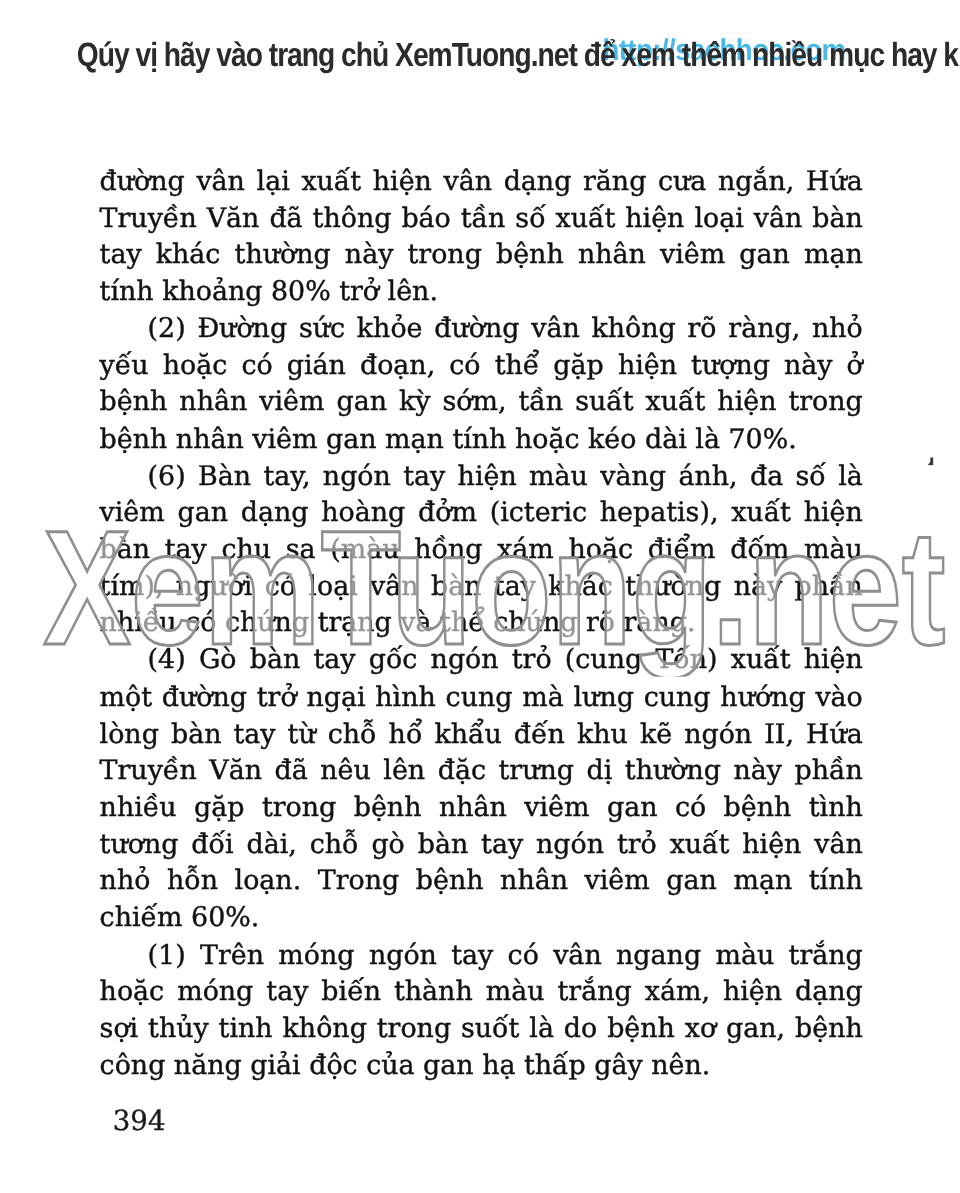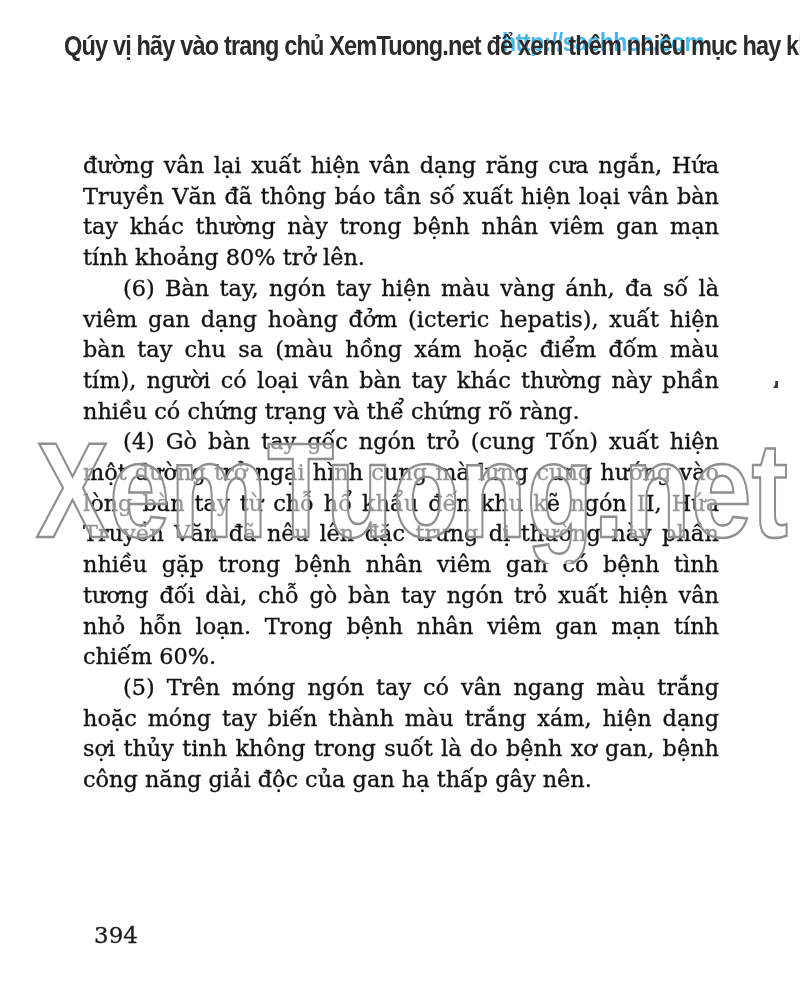--- a/index.html
+++ b/index.html
@@ -51,21 +51,21 @@
     font-weight: 600;
     letter-spacing: -1px;
     color: #2b2b2b;
     transform: scaleX(0.84);
     transform-origin: 400px center;
   }
   
   .body-text {
     position: absolute;
     left: 83px;
-    top: 150px;
+    top: 136px;
     width: 636px;
     z-index: 2;
     font-size: 22.4px;
     line-height: 30.7px;
     color: #121212;
     text-align: justify;
     -webkit-text-stroke: 0.35px #121212;
   }
   .body-text p {
     margin: 0;
@@ -110,23 +110,24 @@
 
 <div class="page">
 
   <div class="header-wrap">
     <a class="header-link">http://sachhoc.com</a>
     <div class="header-text">Qúy vị hãy vào trang chủ XemTuong.net để xem thêm nhiều mục hay khác</div>
   </div>
 
   <main class="body-text">
     <p class="noindent">đường vân lại xuất hiện vân dạng răng cưa ngắn, Hứa Truyền Văn đã thông báo tần số xuất hiện loại vân bàn tay khác thường này trong bệnh nhân viêm gan mạn tính khoảng 80% trở lên.</p>
+    <p>(2) Đường sức khỏe đường vân không rõ ràng, nhỏ yếu hoặc có gián đoạn, có thể gặp hiện tượng này ở bệnh nhân viêm gan kỳ sớm, tần suất xuất hiện trong bệnh nhân viêm gan mạn tính hoặc kéo dài là 70%.</p>
     <p>(6) Bàn tay, ngón tay hiện màu vàng ánh, đa số là viêm gan dạng hoàng đởm (icteric hepatis), xuất hiện bàn tay chu sa (màu hồng xám hoặc điểm đốm màu tím), người có loại vân bàn tay khác thường này phần nhiều có chứng trạng và thể chứng rõ ràng.</p>
     <p>(4) Gò bàn tay gốc ngón trỏ (cung Tốn) xuất hiện một đường trở ngại hình cung mà lưng cung hướng vào lòng bàn tay từ chỗ hổ khẩu đến khu kẽ ngón II, Hứa Truyền Văn đã nêu lên đặc trưng dị thường này phần nhiều gặp trong bệnh nhân viêm gan có bệnh tình tương đối dài, chỗ gò bàn tay ngón trỏ xuất hiện vân nhỏ hỗn loạn. Trong bệnh nhân viêm gan mạn tính chiếm 60%.</p>
-    <p>(5) Trên móng ngón tay có vân ngang màu trắng hoặc móng tay biến thành màu trắng xám, hiện dạng sợi thủy tinh không trong suốt là do bệnh xơ gan, bệnh công năng giải độc của gan hạ thấp gây nên.</p>
+    <p>(1) Trên móng ngón tay có vân ngang màu trắng hoặc móng tay biến thành màu trắng xám, hiện dạng sợi thủy tinh không trong suốt là do bệnh xơ gan, bệnh công năng giải độc của gan hạ thấp gây nên.</p>
   </main>
 
   <svg class="watermark" width="768" height="128" viewBox="0 0 768 128" aria-hidden="true">
     <text x="384" y="101" text-anchor="middle" textLength="752" lengthAdjust="spacingAndGlyphs" font-family="Liberation Sans, sans-serif" font-size="136" font-weight="bold" fill="#ffffff" fill-opacity="0.55" stroke="#8f8f8f" stroke-width="2.5">XemTuong.net</text>
   </svg>
 
   <div class="artifact"></div>
 
   <div class="page-number">394</div>
 

